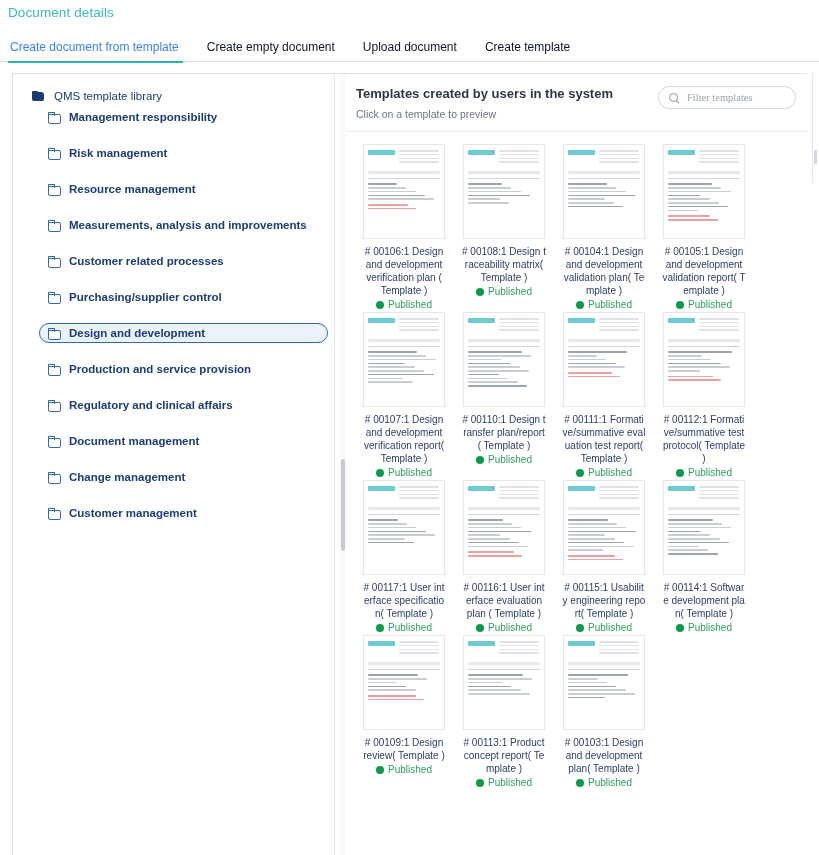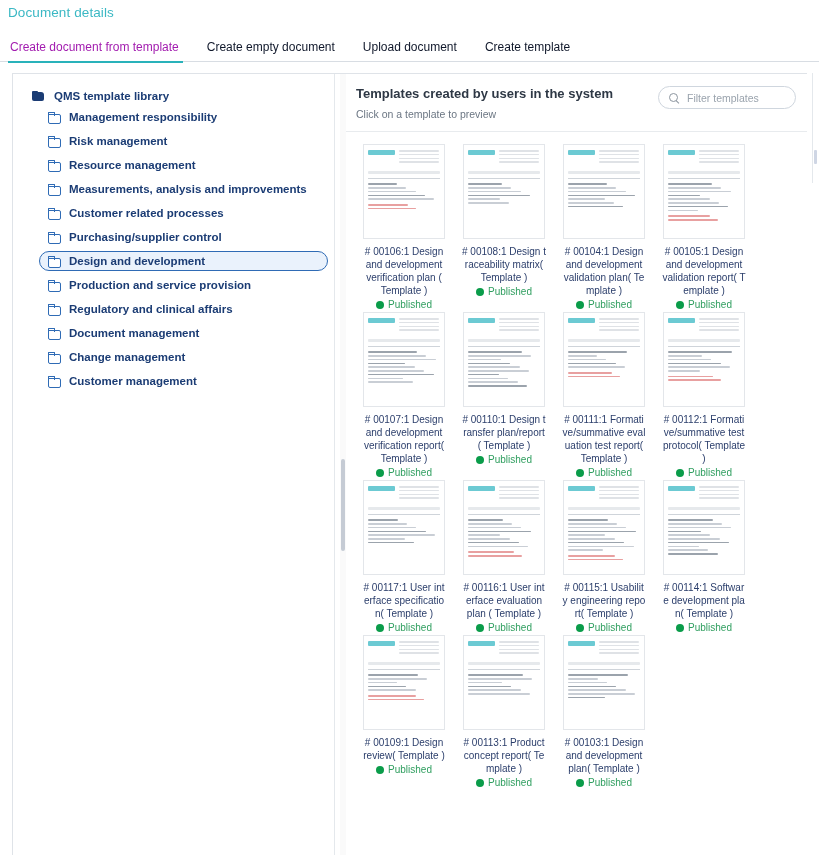--- a/index.html
+++ b/index.html
@@ -19,21 +19,21 @@
   }
   .tabbar {
     position: absolute; left: 0; top: 33px; width: 819px; height: 29px;
     border-bottom: 1px solid #d8dde3;
   }
   .tabs { display: flex; align-items: flex-end; height: 29px; padding-left: 10px; }
   .tab {
     font-size: 12px; color: #0f172a; padding: 0 12px 8px 0; margin-right: 16px;
     white-space: nowrap; position: relative; cursor: pointer;
   }
-  .tab.active { color: #a21caf; }
+  .tab.active { color: #3b82f6; }
   .tab.active:after {
     content:""; position:absolute; left:-2px; right:8px; bottom:-1px;
     height: 2px; background: #29b2ba;
   }
 
   
   .content-card {
     position: absolute; left: 12px; top: 73px;
     width: 795px; height: 782px;
     border: 1px solid #dfe3e8; border-right: none; border-bottom: none;
@@ -49,34 +49,34 @@
   }
 
   
   .tree-pane {
     position: absolute; left: 0; top: 0; width: 322px; height: 781px;
     border-right: 1px solid #e4e8ec; padding-top: 13px; background: #fff;
   }
   .tree-root {
     display: flex; align-items: flex-end; gap: 9px;
     padding: 3px 0 3px 19px; font-size: 11.5px; color: #1b3c74;
-    font-weight: 700;
+    font-weight: 400;
   }
   .tree-item {
     display: flex; align-items: center; gap: 9px;
     height: 20px; margin: 0 6px 0 26px; padding-left: 8px;
     font-size: 11.5px; color: #1b3c74; font-weight: 600;
     border-radius: 11px; cursor: pointer;
     border: 1px solid transparent;
   }
   .tree-item.selected {
     background: #eaf2fc; border: 1px solid #2f6bb5;
   }
   .tree-item + .tree-item { margin-top: 0; }
-  .tree-list { margin-top: 2px; display: flex; flex-direction: column; gap: 4px; }
+  .tree-list { margin-top: 2px; display: flex; flex-direction: column; gap: 16px; }
   .tree-list .tree-item { height: 20px; }
 
   
   .ico-folder-open {
     width: 13px; height: 11px; flex: 0 0 13px; position: relative;
   }
   .ico-folder-open:before {
     content:""; position:absolute; left:0; top:1px; width:12px; height:9px;
     background:#1b3c74; border-radius:1px 3px 2px 2px;
   }
@@ -123,21 +123,21 @@
     margin: 7px 0 0 0; font-size: 10.5px; color: #6b7683;
   }
   .filter-box {
     position: absolute; right: 11px; top: 12px;
     width: 138px; height: 23px; border: 1px solid #cfd6de; border-radius: 12px;
     display: flex; align-items: center; gap: 6px; padding: 0 10px;
     background: #fff;
   }
   .filter-box input {
     border: none; outline: none; font-size: 10.5px; color: #2e3845;
-    width: 100%; background: transparent; font-family: Liberation Sans, sans-serif;
+    width: 100%; background: transparent; font-family: Liberation Serif, serif;
   }
   .filter-box input::placeholder { color: #9aa3ad; }
   .search-ico { width:10px; height:10px; flex:0 0 10px; position:relative; }
   .search-ico:before {
     content:""; position:absolute; left:0; top:0; width:7px; height:7px;
     border:1.3px solid #8d96a0; border-radius:50%;
   }
   .search-ico:after {
     content:""; position:absolute; left:6.5px; top:7px; width:4px; height:1.3px;
     background:#8d96a0; transform: rotate(45deg); transform-origin: left center;

